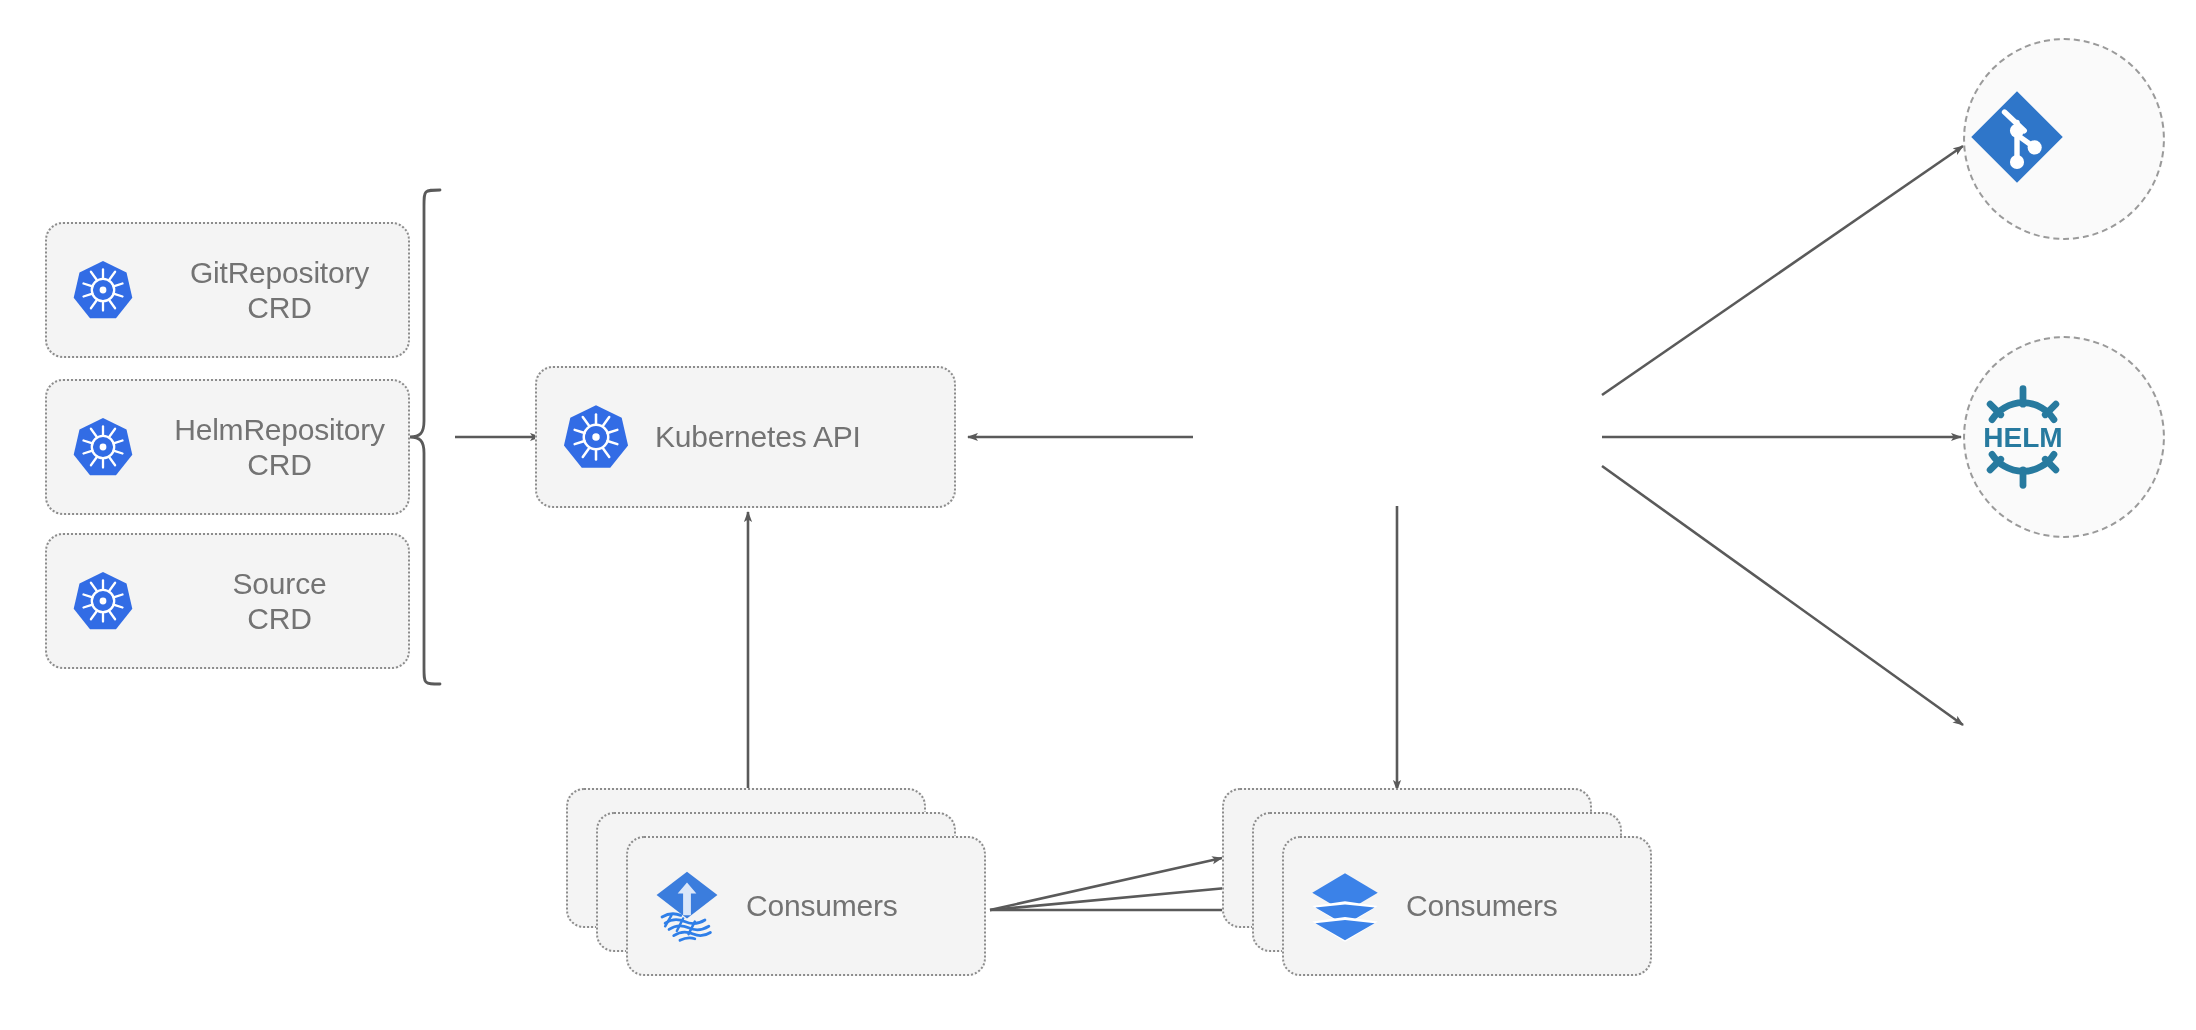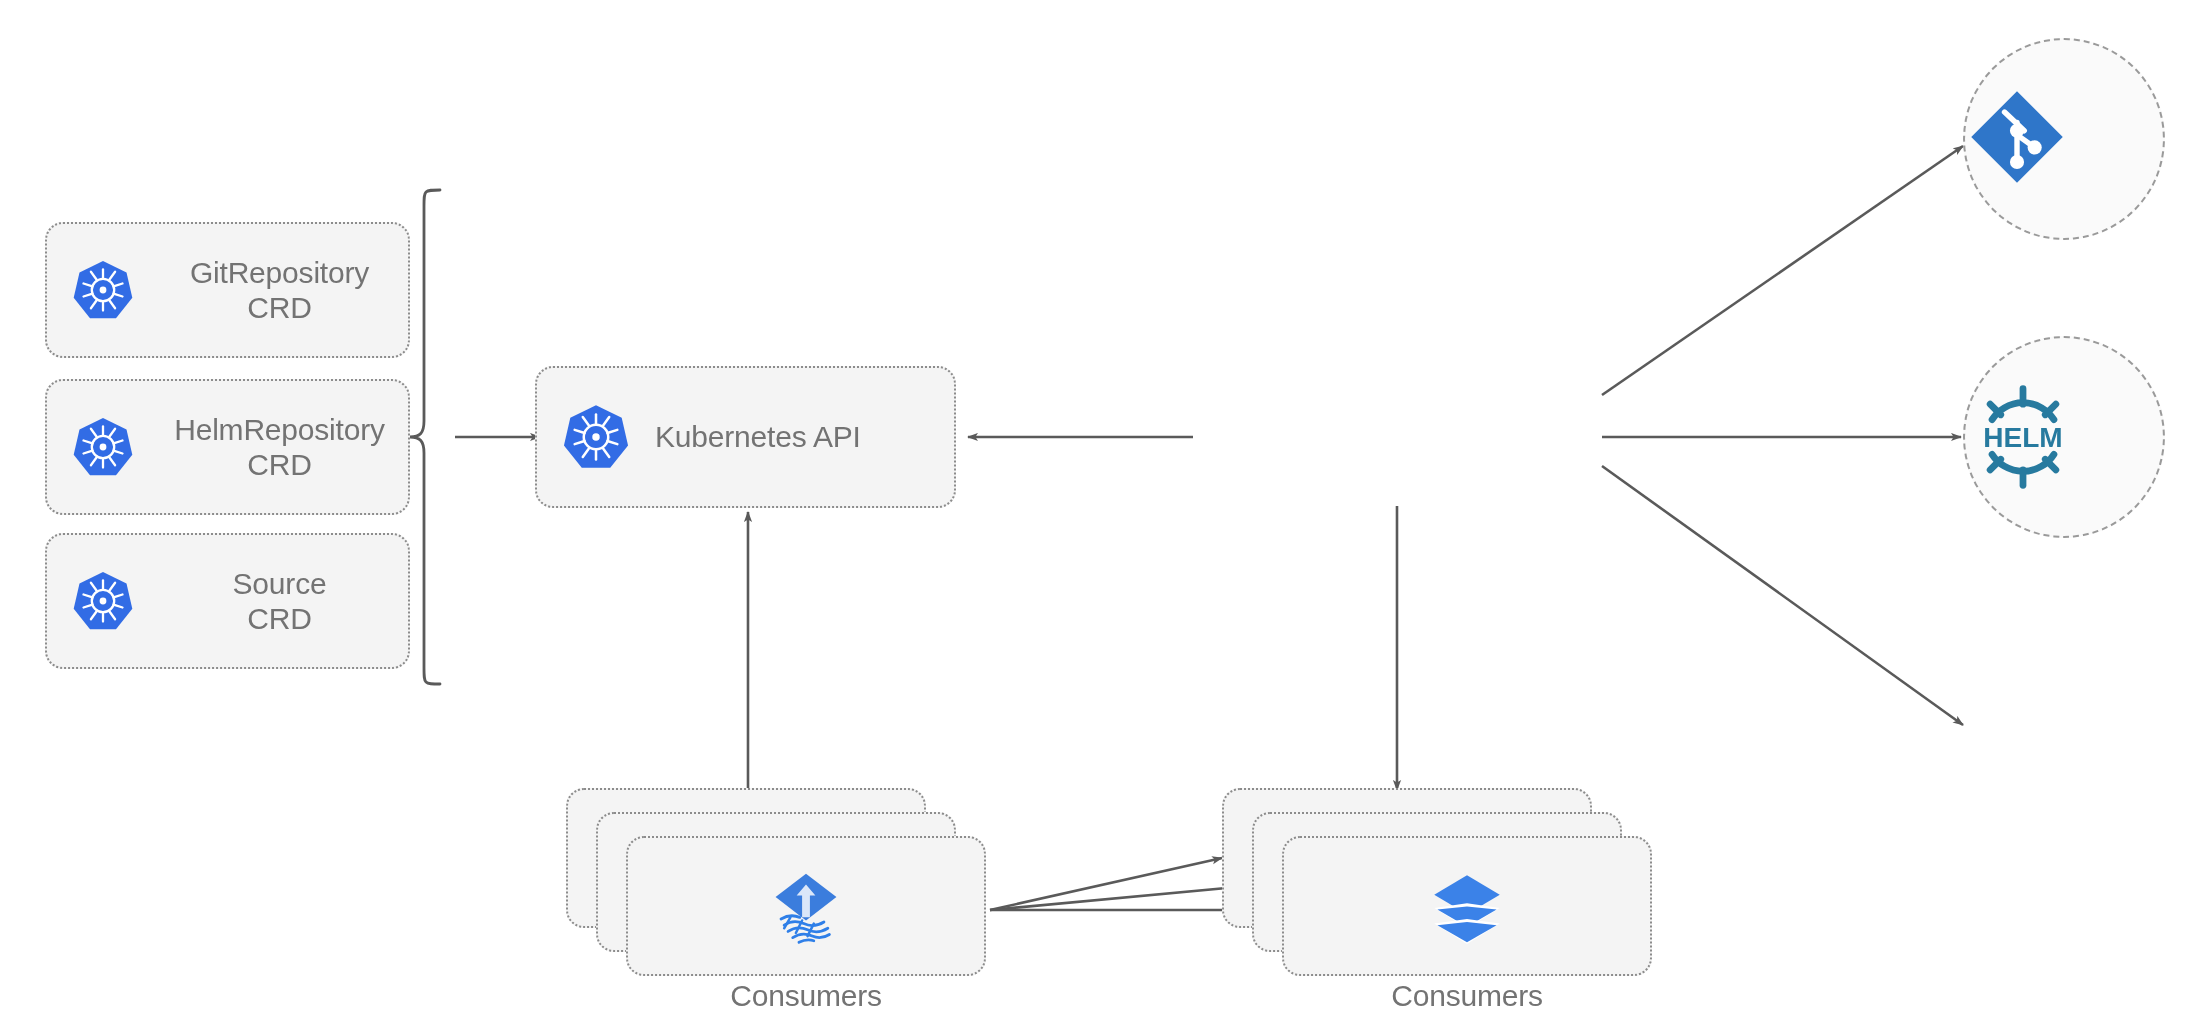--- a/index.html
+++ b/index.html
@@ -61,21 +61,20 @@
     position: absolute;
     box-sizing: border-box;
     background: #f4f4f4;
     border: 2.5px dotted #8c8c8c;
     border-radius: 18px;
   }
   .stack .card.front {
     display: flex;
     align-items: center;
     justify-content: flex-start;
-    flex-direction: column;
   }
 
   
   .circle-node {
     position: absolute;
     box-sizing: border-box;
     border: 2.5px dashed #9a9a9a;
     border-radius: 50%;
     background: #fafafa;
     display: flex;

